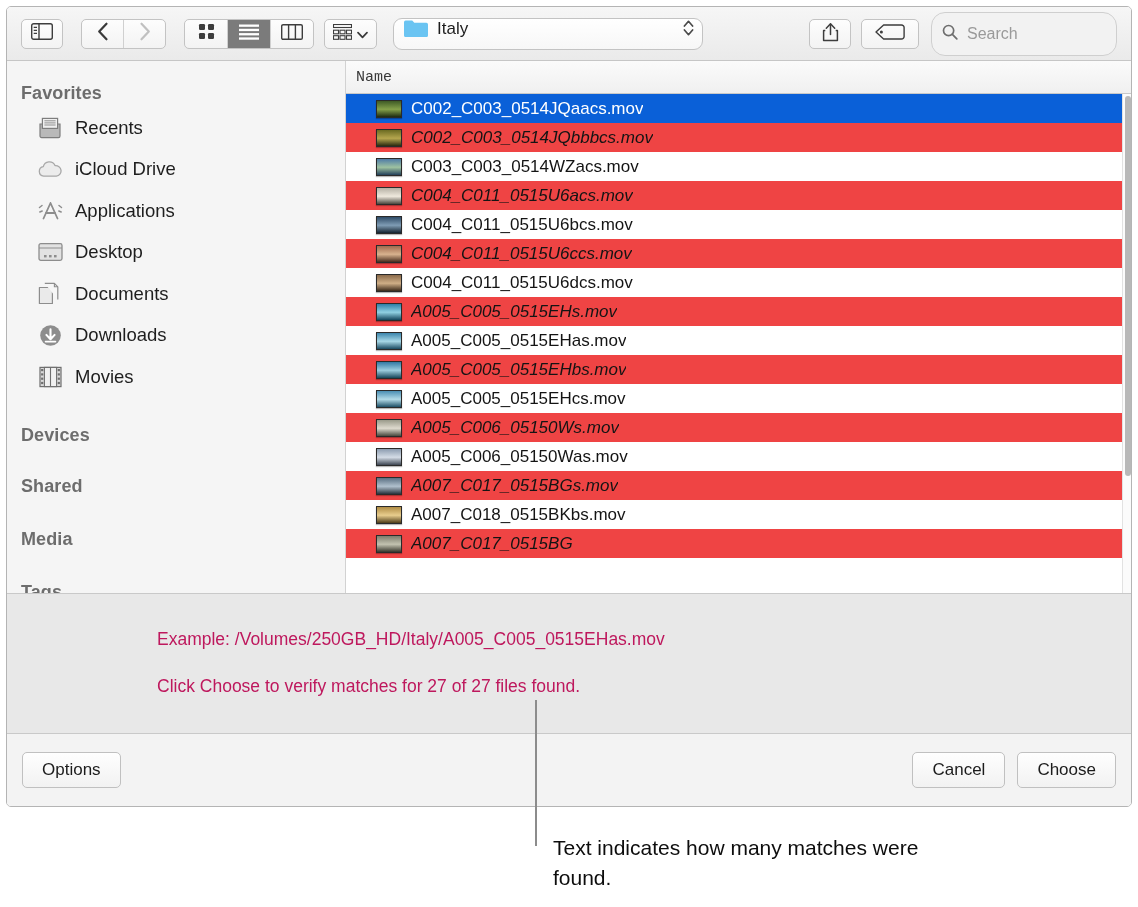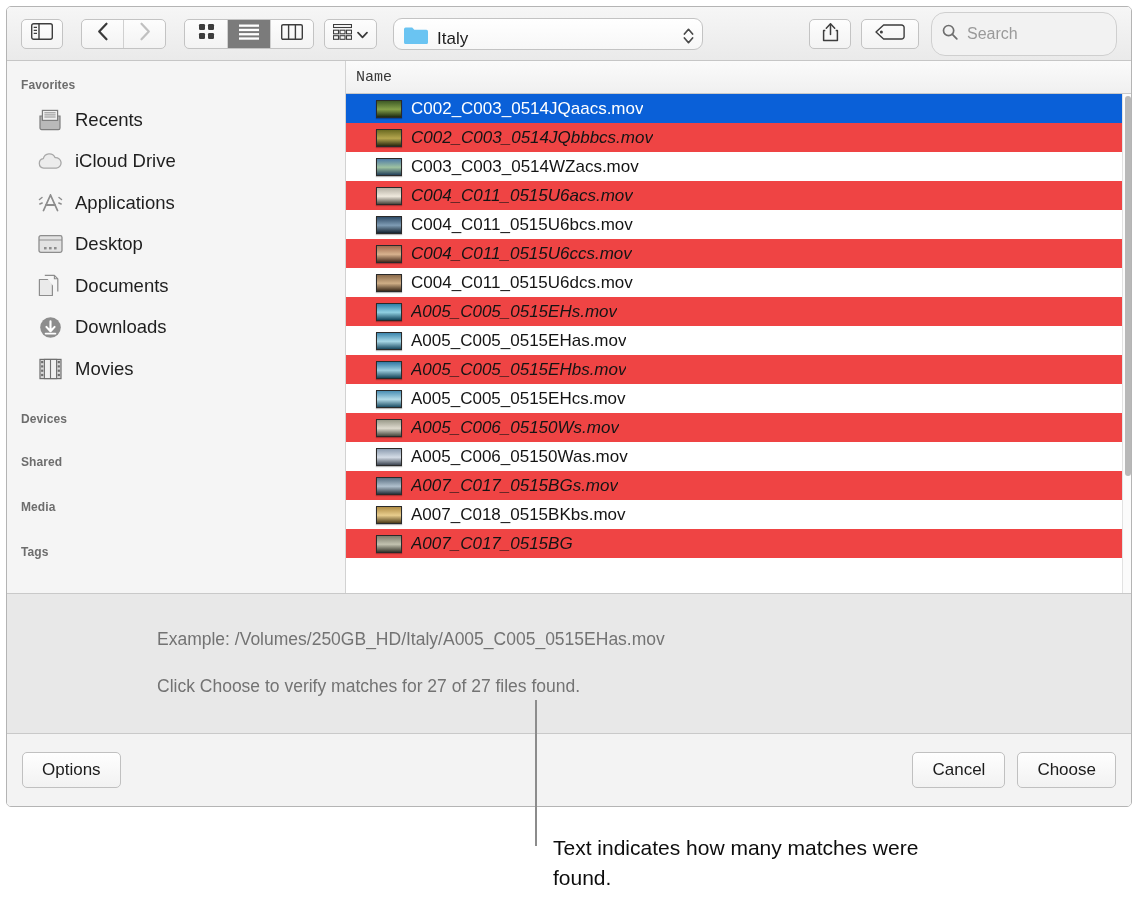--- a/index.html
+++ b/index.html
@@ -104,21 +104,21 @@
   
   #path-popup {
     flex: 0 0 auto;
     width: 310px;
     height: 32px;
     margin-left: 6px;
     background: linear-gradient(to bottom, #ffffff 0%, #f7f7f7 100%);
     border: 1px solid #c3c3c3;
     border-radius: 9px;
     display: flex;
-    align-items: flex-end;
+    align-items: flex-start;
     padding: 0 8px 0 9px;
     box-sizing: border-box;
     cursor: default;
   }
   #path-popup .folder-ico { margin-right: 9px; flex: 0 0 auto; }
   #path-popup .ppath-label {
     font-size: 17px;
     color: #1d1d1d;
     flex: 1;
     white-space: nowrap;
@@ -158,27 +158,28 @@
   #sidebar {
     width: 339px;
     min-width: 339px;
     background: #f5f5f5;
     border-right: 1px solid #d2d2d2;
     box-sizing: border-box;
     padding-top: 11px;
     overflow: hidden;
   }
   .sb-header {
-    font-size: 12px;
+    font-size: 18px;
     font-weight: bold;
     color: #6d6d6d;
     padding: 0 0 0 14px;
     height: 27px;
     line-height: 27px;
     letter-spacing: 0.1px;
+    margin-top: 8px;
   }
   .sb-item {
     height: 41.5px;
     display: flex;
     align-items: center;
     padding-left: 30px;
     cursor: default;
   }
   .sb-item .sb-ico {
     width: 26px;
@@ -278,21 +279,21 @@
   #msg-panel {
     height: 140px;
     min-height: 140px;
     background: #e8e8e8;
     border-top: 1px solid #c9c9c9;
     box-sizing: border-box;
     padding: 35px 0 0 150px;
   }
   #msg-panel .mline {
     font-size: 17.5px;
-    color: #737373;
+    color: #be185d;
     margin-bottom: 26px;
     white-space: nowrap;
   }
 
   
   #bottom-bar {
     height: 73px;
     min-height: 73px;
     background: #f3f3f3;
     border-top: 1px solid #c9c9c9;

